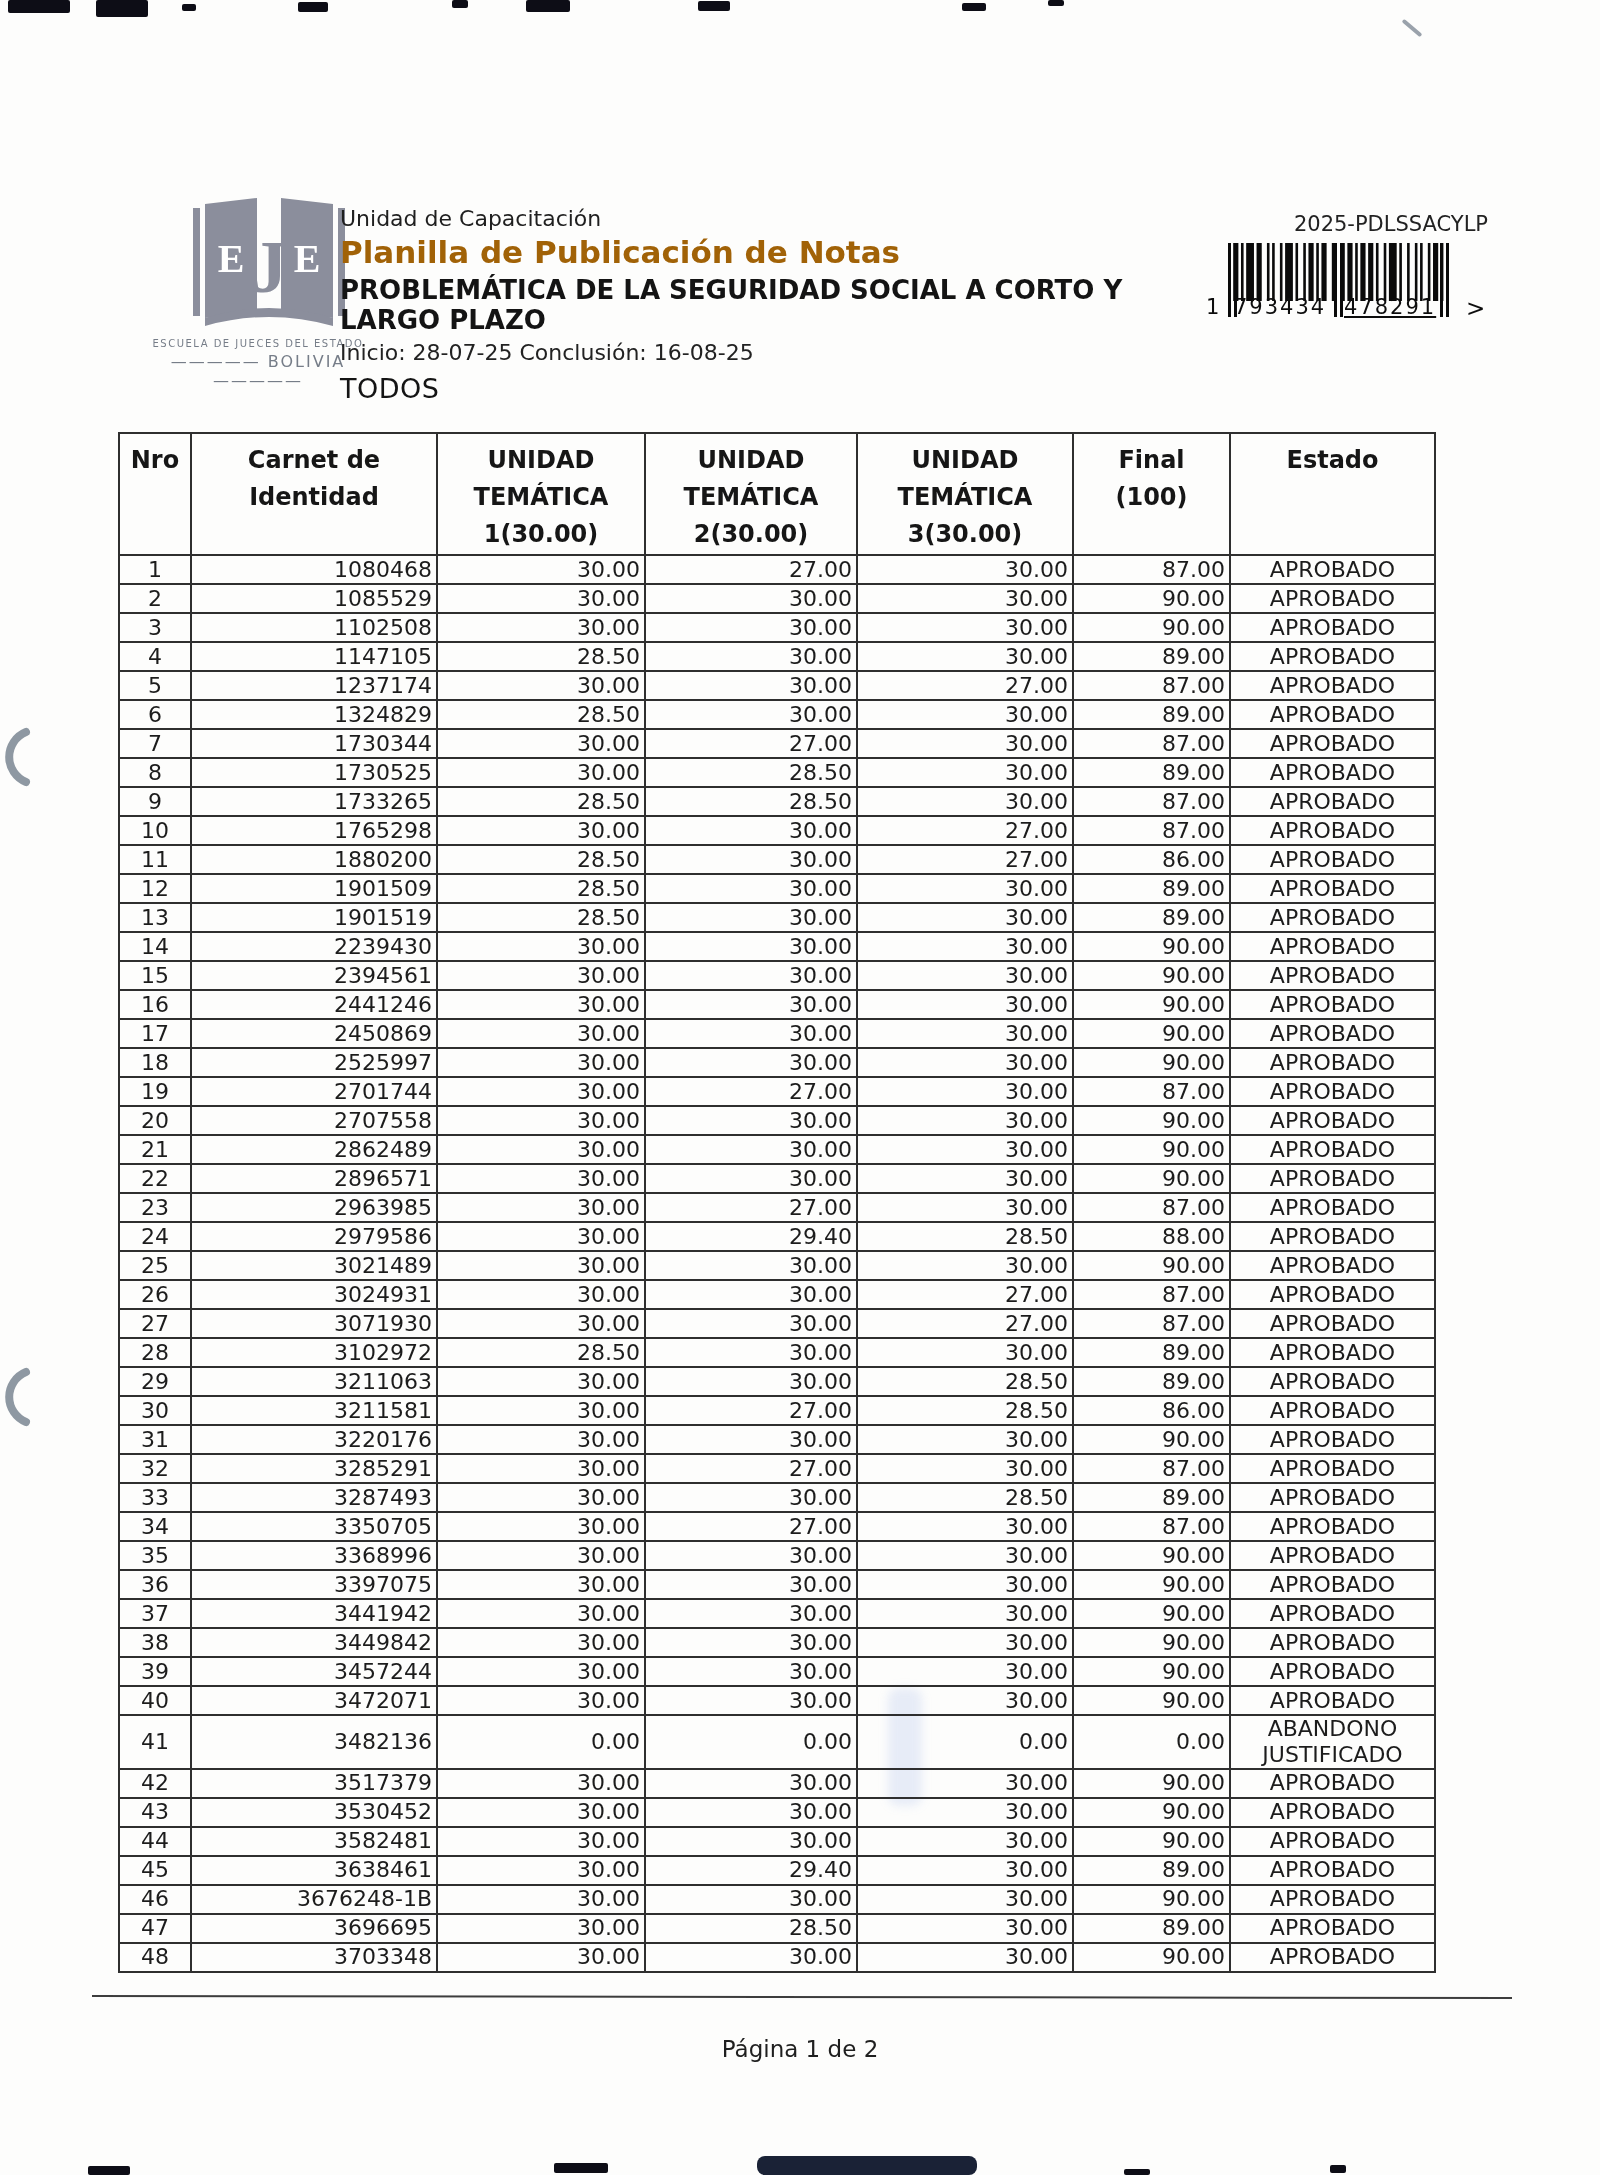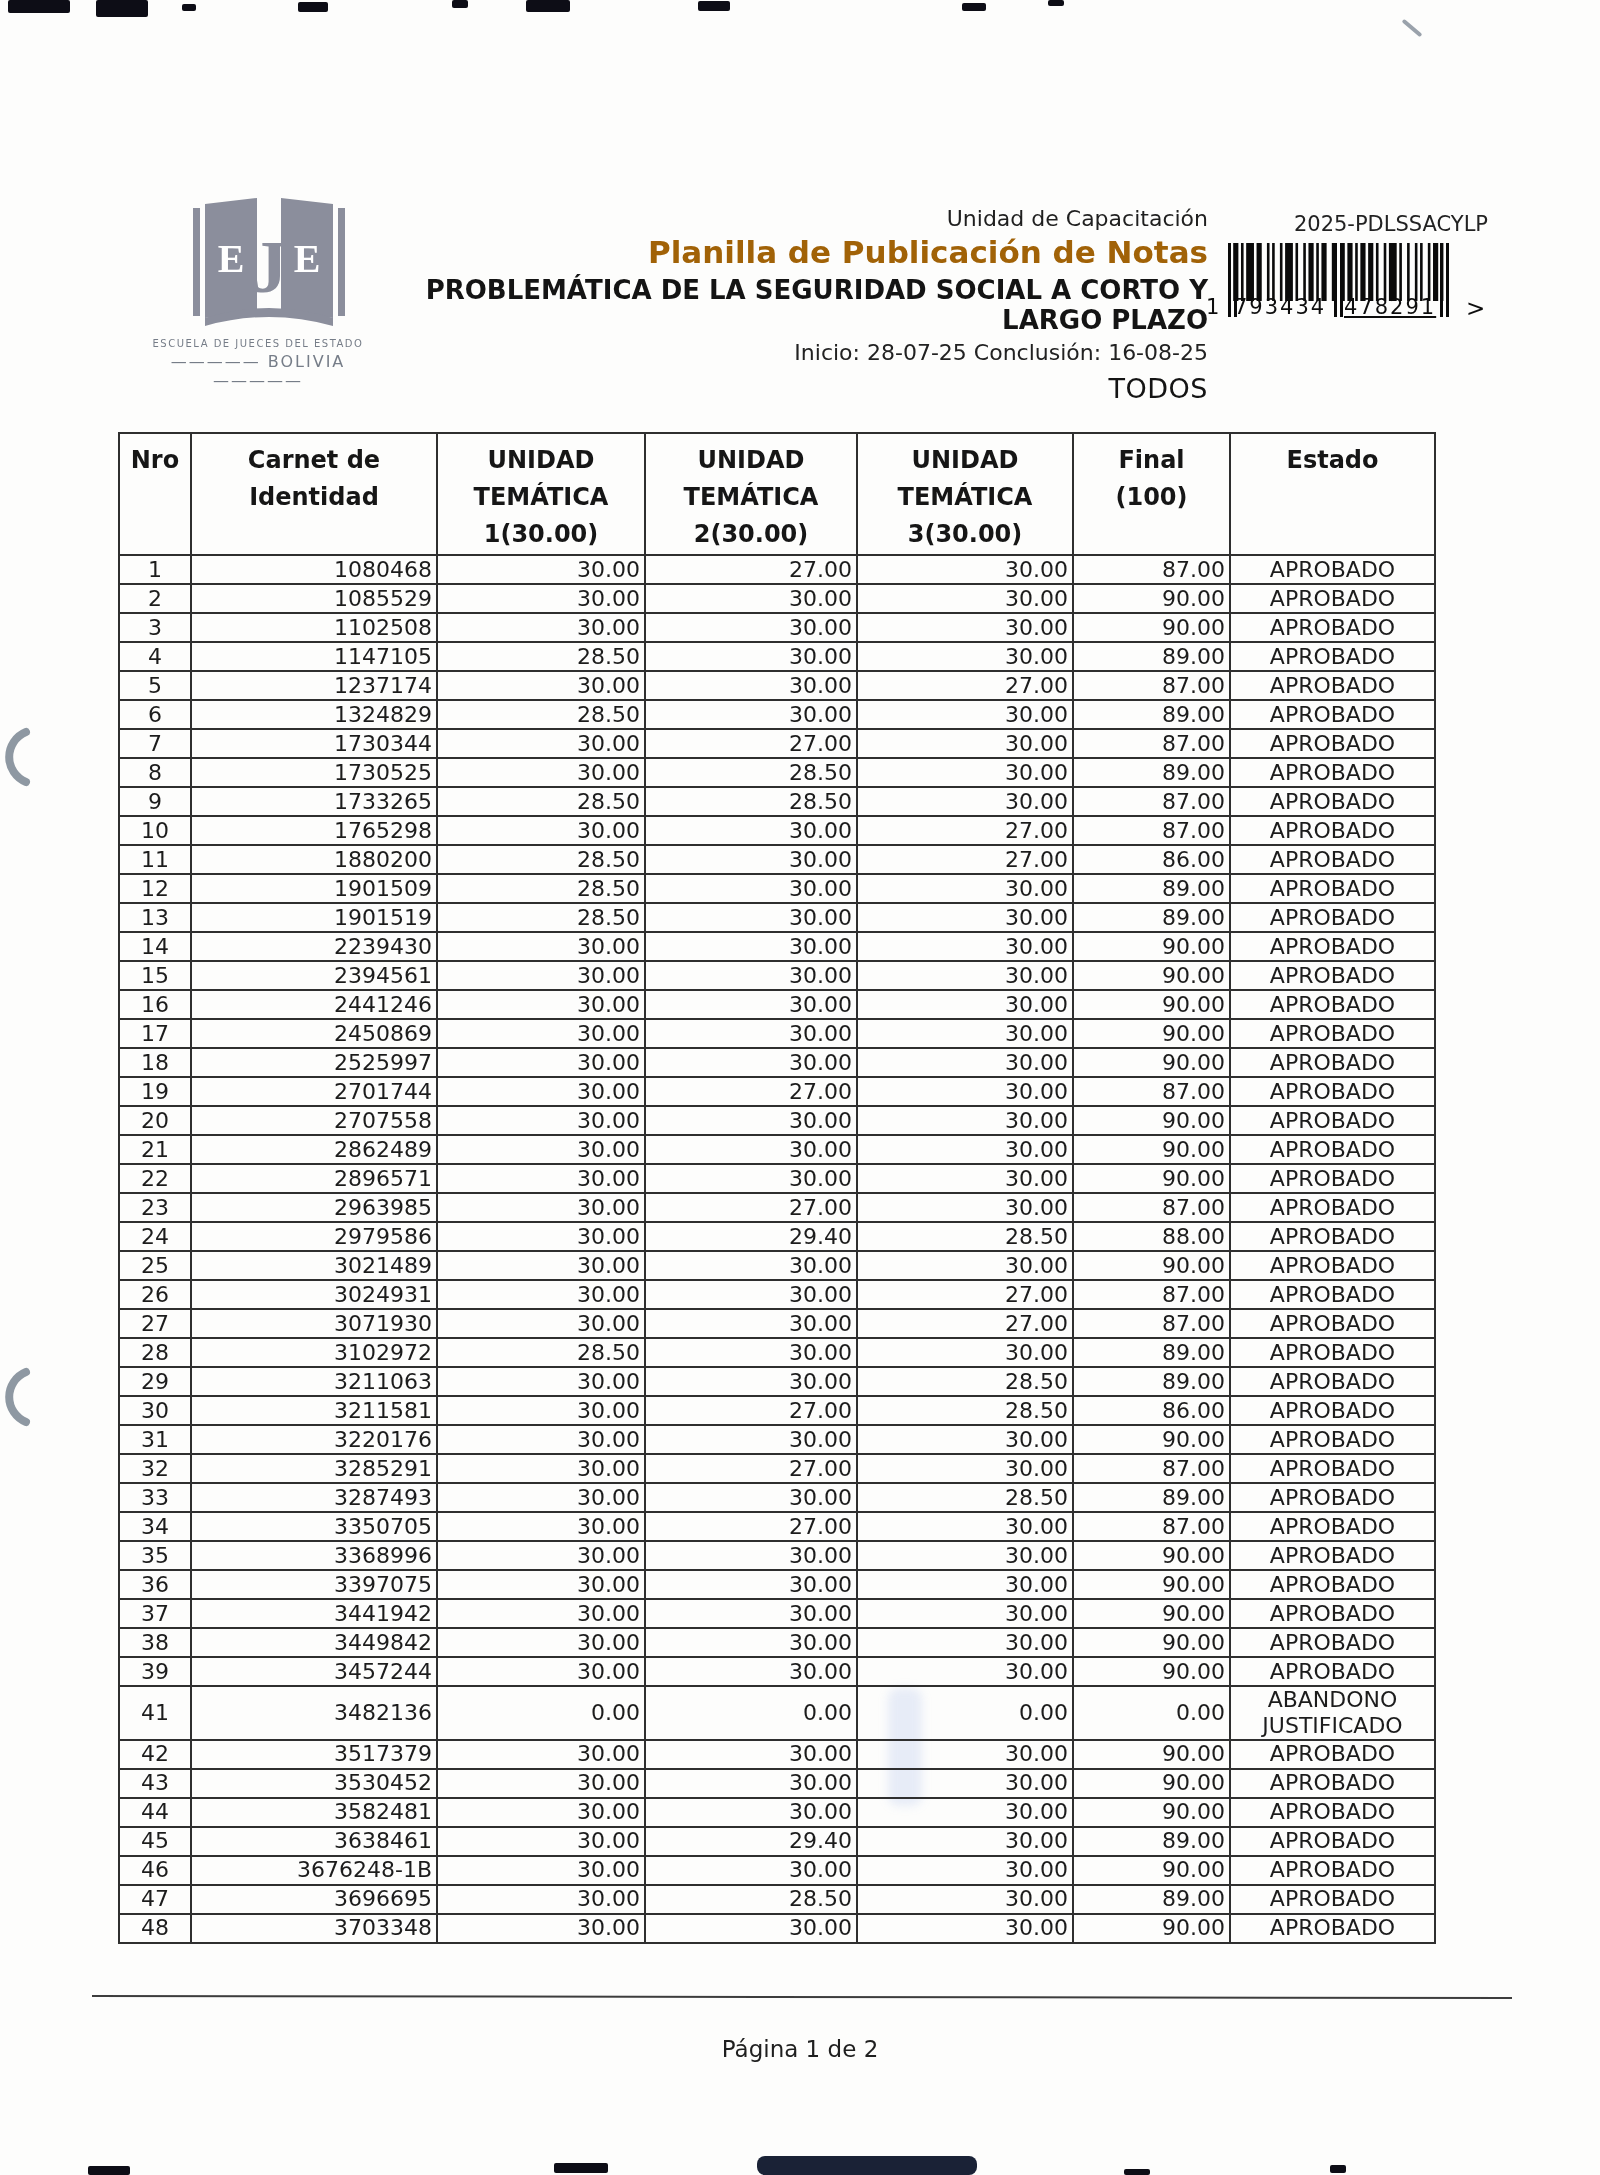--- a/index.html
+++ b/index.html
@@ -19,21 +19,21 @@
   .punch{position:absolute;left:-6px;}
 
   
   .logo{position:absolute;left:148px;top:196px;width:220px;text-align:center;}
   .logo .book{margin-left:22px;}
   .logo-caption{font-size:10px;letter-spacing:1.5px;color:#767d88;filter:blur(.6px);
     margin-top:4px;white-space:nowrap;}
   .logo-caption2{font-size:16px;letter-spacing:2px;color:#767d88;filter:blur(.7px);margin-top:3px;}
 
   
-  .header-block{position:absolute;left:352px;top:206px;width:856px;text-align:right;line-height:1.2;}
+  .header-block{position:absolute;left:340px;top:206px;width:856px;text-align:left;line-height:1.2;}
   .unit-label{font-size:22px;color:#1f1f1f;}
   .doc-title{font-size:31px;font-weight:bold;margin-top:2px;color:#a16207;}
   .course-name{font-size:26px;font-weight:bold;margin-top:3px;color:#141414;line-height:1.18;}
   .dates-line{font-size:22px;margin-top:4px;color:#222;}
   .audience{font-size:27px;font-weight:normal;margin-top:7px;letter-spacing:.5px;color:#141414;}
 
   
   .code-block{position:absolute;left:1150px;top:212px;width:360px;}
   .ref-code{font-size:21px;color:#222;text-align:right;padding-right:22px;}
   .barcode-wrap{position:relative;margin-left:78px;margin-top:7px;width:218px;height:60px;}
@@ -536,20 +536,29 @@
         <tr>
           <td class="c-nro">39</td>
           <td class="c-carnet">3457244</td>
           <td class="c-num">30.00</td>
           <td class="c-num">30.00</td>
           <td class="c-num">30.00</td>
           <td class="c-final">90.00</td>
           <td class="c-estado">APROBADO</td>
         </tr>
         <tr>
+          <td class="c-nro">40</td>
+          <td class="c-carnet">3472071</td>
+          <td class="c-num">30.00</td>
+          <td class="c-num">30.00</td>
+          <td class="c-num">30.00</td>
+          <td class="c-final">90.00</td>
+          <td class="c-estado">APROBADO</td>
+        </tr>
+        <tr>
           <td class="c-nro">41</td>
           <td class="c-carnet">3482136</td>
           <td class="c-num">0.00</td>
           <td class="c-num">0.00</td>
           <td class="c-num">0.00</td>
           <td class="c-final">0.00</td>
           <td class="c-estado">ABANDONO JUSTIFICADO</td>
         </tr>
         <tr>
           <td class="c-nro">42</td>

